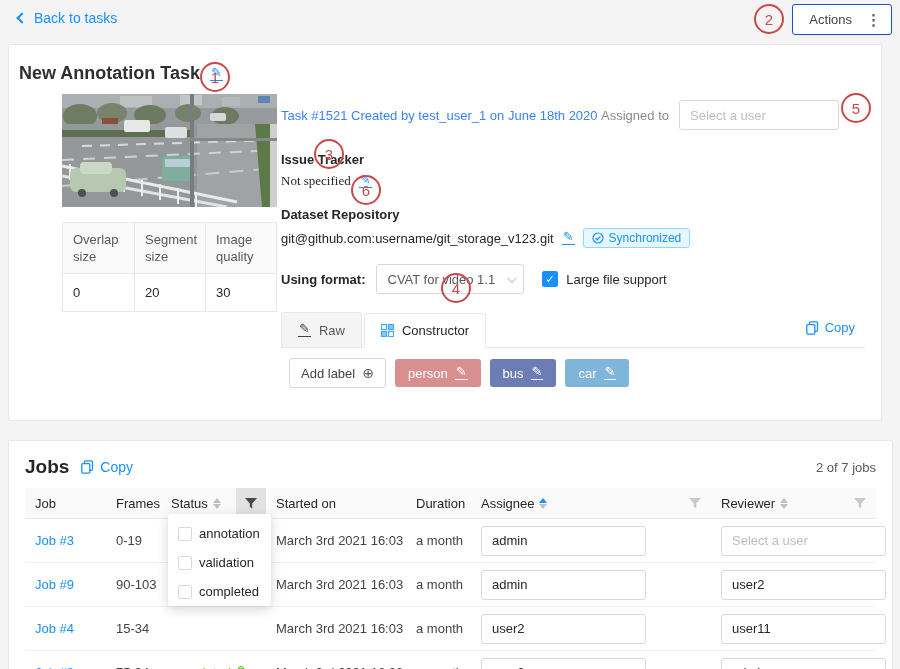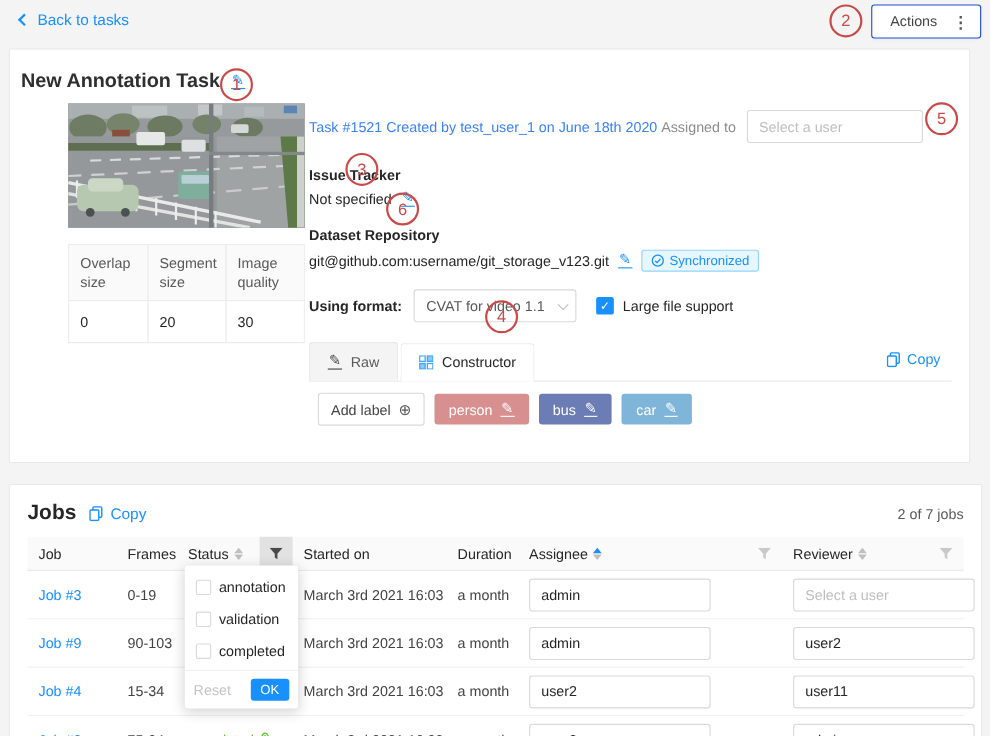--- a/index.html
+++ b/index.html
@@ -43,21 +43,21 @@
   .meta-text { color:#3b82f6; font-size:13px; }
   .assigned { display:flex; align-items:center; gap:10px; margin-right:26px; }
   .assigned-label { color:#8c8c8c; font-size:13px; }
   .text-input { height:30px; border:1px solid #d9d9d9; border-radius:3px; padding:0 10px; font-size:13px; color:#262626;
     font-family:"Liberation Sans", sans-serif; outline:none; background:#fff; }
   .text-input::placeholder { color:#bfbfbf; }
   .assigned .text-input { width:160px; }
 
   .section-label { font-weight:bold; font-size:13px; color:#262626; }
   .it-label { margin-top:22px; }
-  .it-value-row { margin-top:6px; display:flex; align-items:center; gap:8px; }
+  .it-value-row { margin-top:6px; display:flex; align-items:center; gap:8px;font-family:Liberation Serif, serif; }
   .repo-label { margin-top:18px; }
   .repo-row { margin-top:6px; display:flex; align-items:center; gap:8px; }
   .repo-url { font-size:13px; color:#262626; }
   .sync-badge { display:inline-flex; align-items:center; gap:5px; border:1px solid #91d5ff; background:#e6f7ff; color:#1890ff;
     font-size:12px; border-radius:3px; padding:2px 8px; }
 
   .format-row { margin-top:16px; display:flex; align-items:center; gap:10px; }
   .fake-select { height:30px; border:1px solid #d9d9d9; border-radius:3px; background:#fff; display:flex; align-items:center;
     gap:12px; padding:0 9px 0 11px; font-size:13px; color:#595959; cursor:pointer; }
   .chev-down { width:7px; height:7px; border-right:1.5px solid #bfbfbf; border-bottom:1.5px solid #bfbfbf; transform:rotate(45deg) translateY(-2px); }
@@ -402,17 +402,13 @@
     <span>annotation</span>
   </div>
   <div class="dd-opt">
     <span class="checkbox un"></span>
     <span>validation</span>
   </div>
   <div class="dd-opt">
     <span class="checkbox un"></span>
     <span>completed</span>
   </div>
-  <div class="dd-footer">
-    <span class="dd-reset">Reset</span>
-    <button class="dd-ok">OK</button>
-  </div>
 </div>
 
 </body></html>

